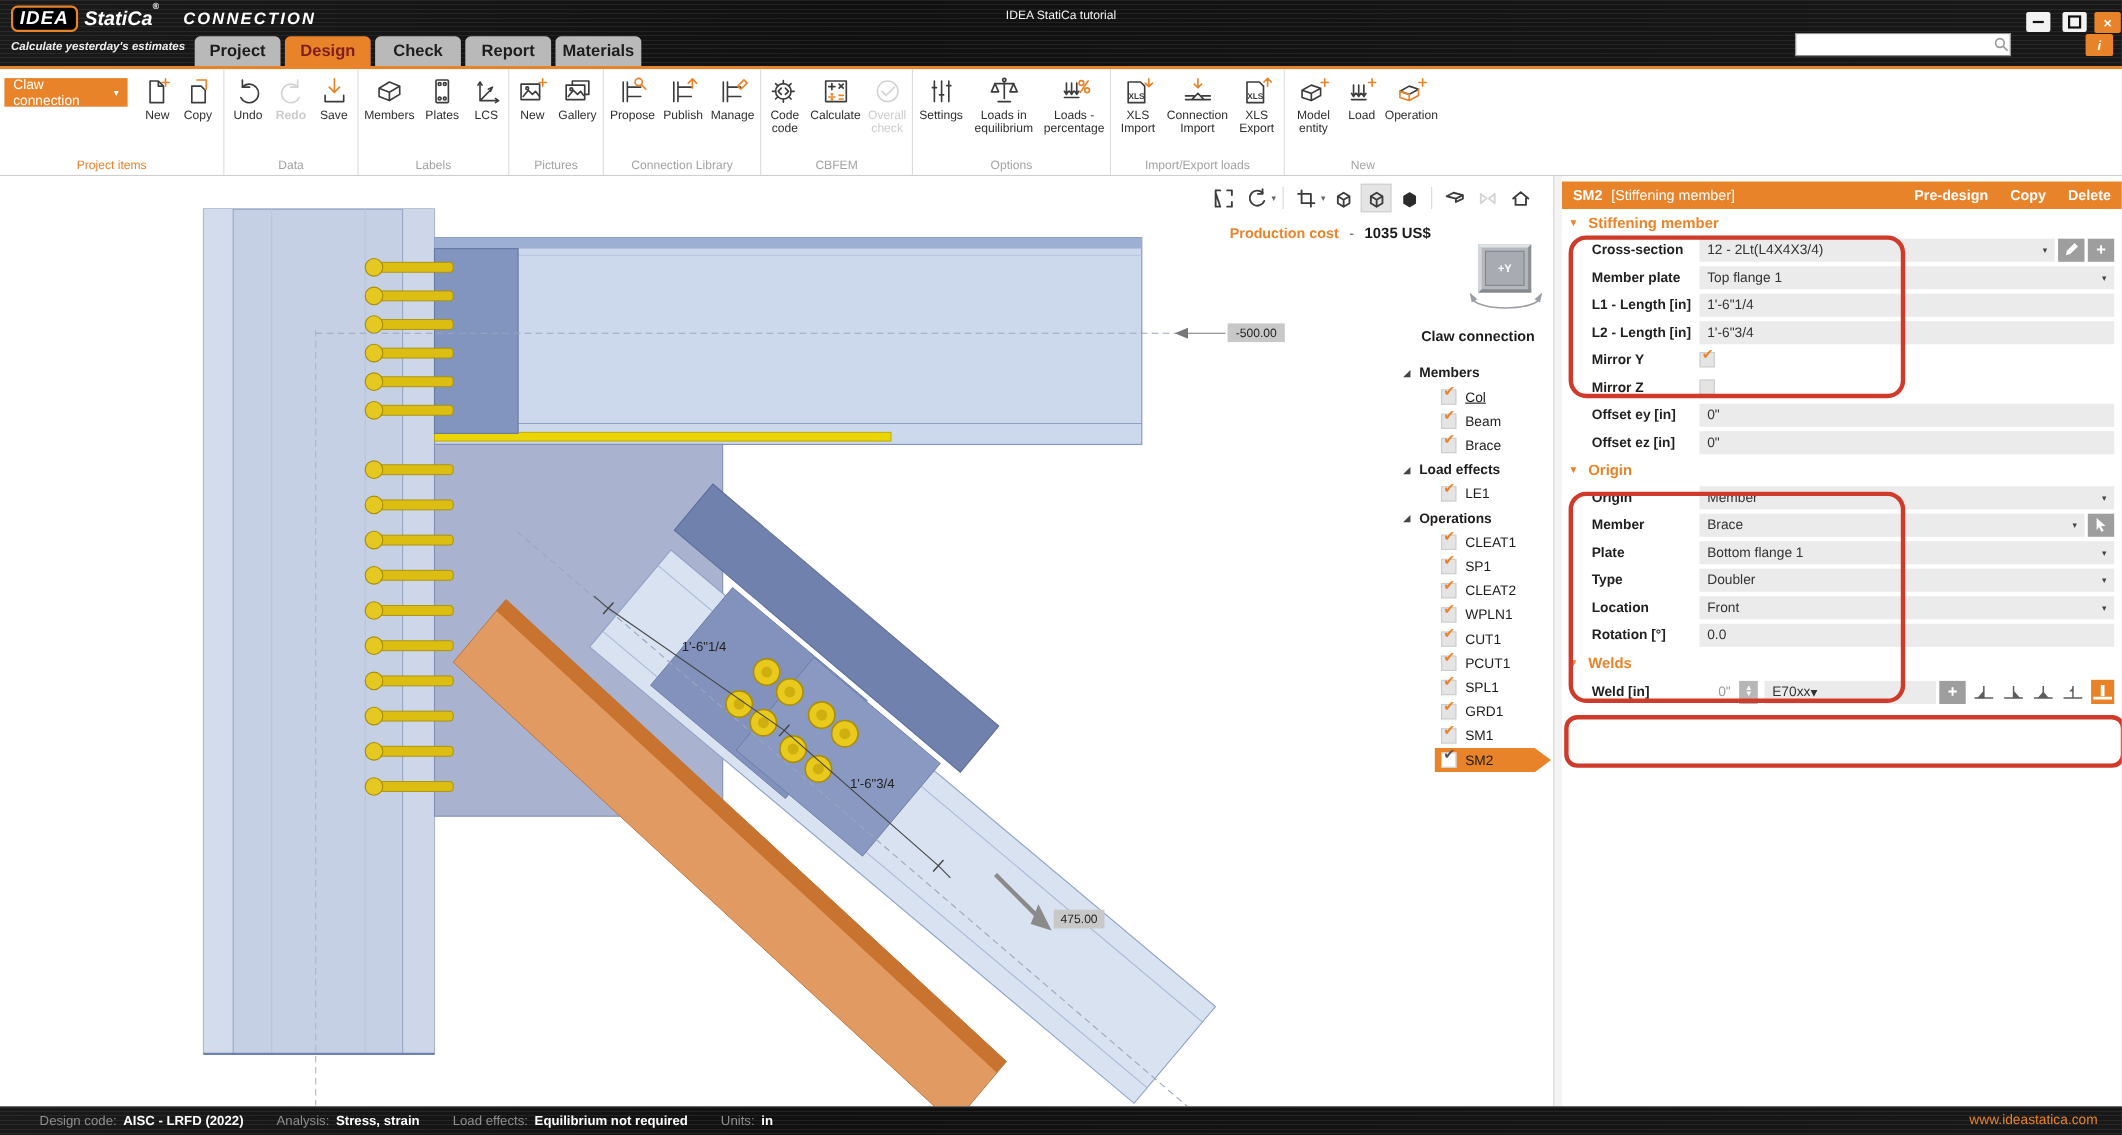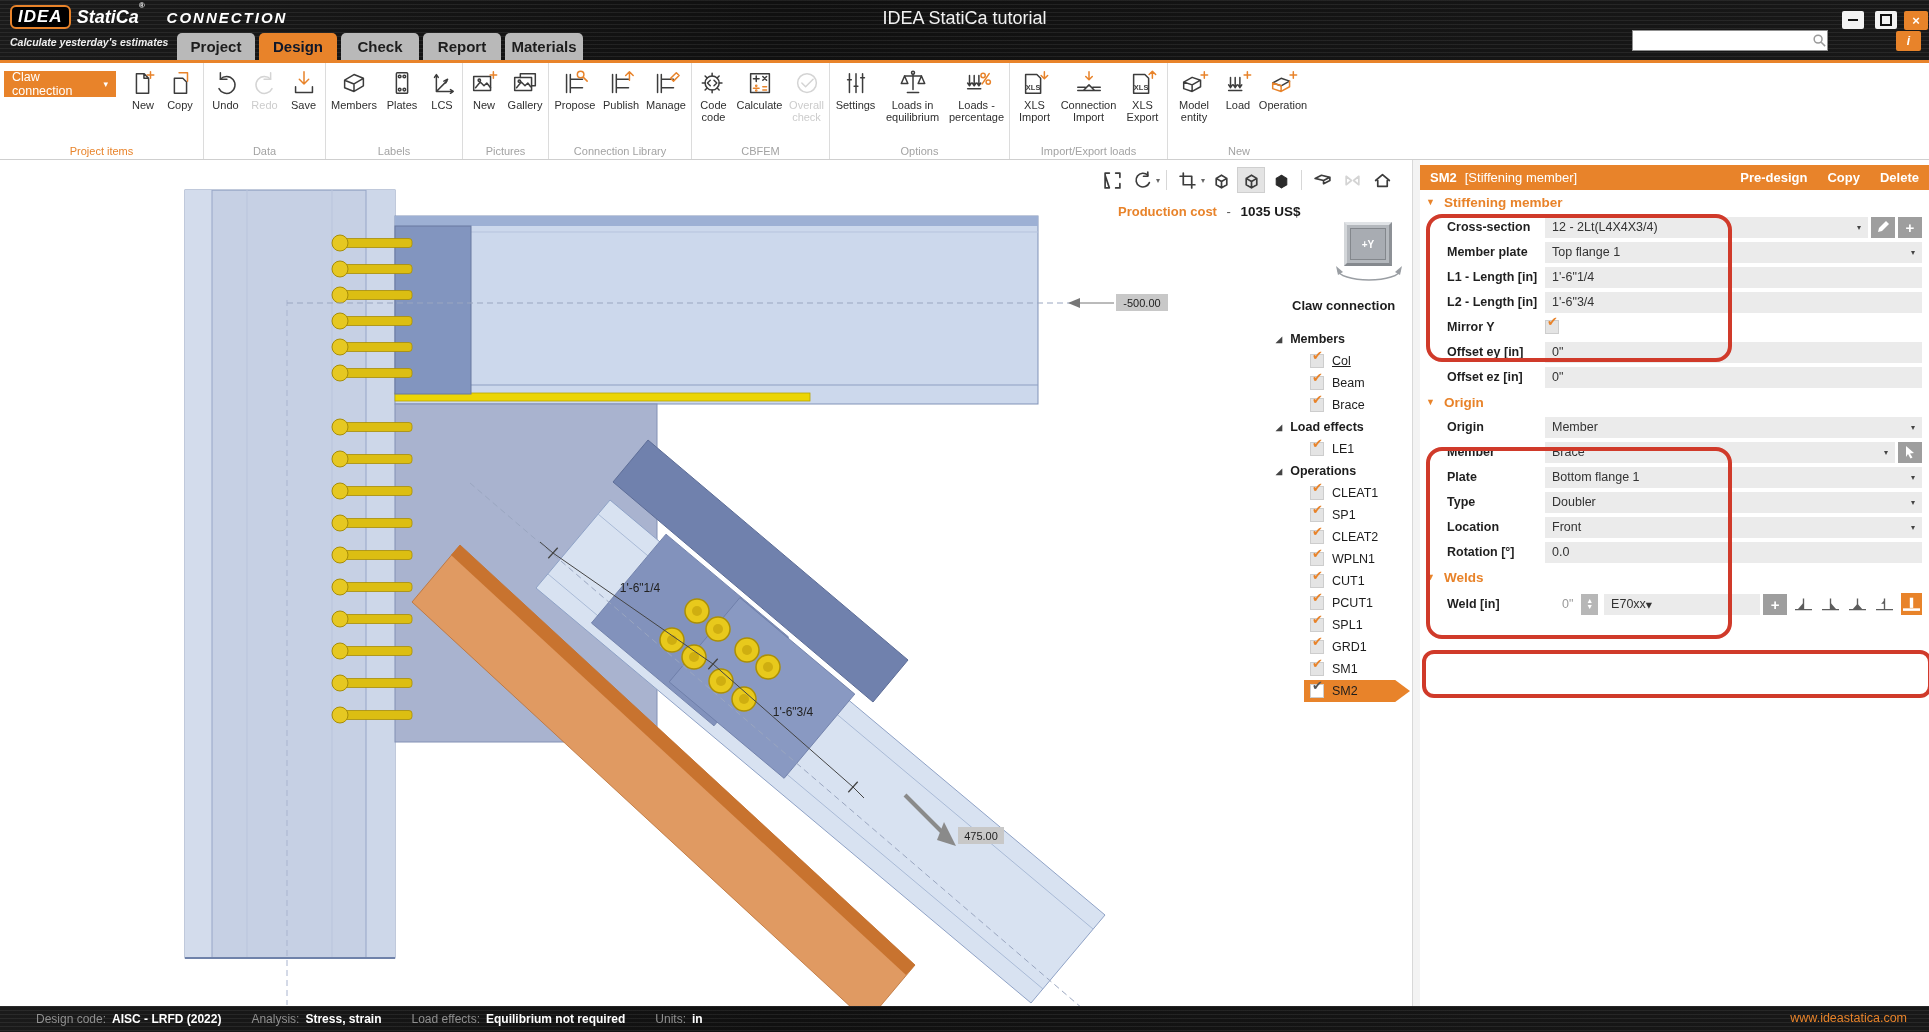--- a/index.html
+++ b/index.html
@@ -10,35 +10,35 @@
                      linear-gradient(90deg,#1a1a1a,#101010 40%,#181818);}
   
   #titlebar{position:absolute;left:0;top:0;width:1929px;height:60px;}
   #logo{position:absolute;left:10px;top:5px;display:flex;align-items:center;color:#fff;}
   .idea-box{border:2px solid #e8832a;border-radius:6px;padding:0 6px;font-style:italic;font-weight:800;
             font-size:17px;letter-spacing:1px;color:#fff;background:#000;}
   .statica{font-size:18px;font-weight:700;font-style:italic;margin-left:6px;}
   .reg{font-size:8px;vertical-align:top;position:relative;top:-6px;}
   .product{font-style:italic;font-weight:800;font-size:15px;letter-spacing:2px;margin-left:22px;}
   #tagline{position:absolute;left:10px;top:36px;font-size:10.5px;font-style:italic;font-weight:700;color:#efefef;}
-  #window-title{position:absolute;left:50%;top:8px;transform:translateX(-50%);font-size:18px;color:#f2f2f2;}
+  #window-title{position:absolute;left:50%;top:8px;transform:translateX(-50%);font-size:11px;color:#f2f2f2;}
   .winbtn{position:absolute;top:11px;width:22px;height:18px;background:#f2f2f2;border-radius:2px;
           display:flex;align-items:center;justify-content:center;cursor:pointer;}
   .winbtn .bar{width:10px;height:2px;background:#111;}
   .winbtn .box{width:8px;height:8px;border:2px solid #111;}
   #btn-close{left:1904px;width:24px;height:19px;background:#e8832a;color:#fff;font-weight:700;font-size:13px;}
   #searchbox{position:absolute;left:1632px;top:30px;width:196px;height:21px;background:#fff;
              border:1px solid #909090;display:flex;align-items:center;box-sizing:border-box;}
   #searchbox input{flex:1;border:none;outline:none;background:transparent;font-size:12px;padding:0 4px;
                    font-family:"Liberation Sans",sans-serif;}
   #infobtn{position:absolute;left:1896px;top:31px;width:25px;height:20px;background:#e8832a;color:#fff;
            font-weight:700;font-size:12px;font-style:italic;display:flex;align-items:center;justify-content:center;border-radius:2px;}
   .tab{position:absolute;top:33px;width:78px;height:27px;background:#b9b9b9;border-radius:5px 5px 0 0;
        display:flex;align-items:center;justify-content:center;font-size:15px;font-weight:700;color:#1d1d1d;cursor:pointer;}
-  .tab.active{background:#e8832a;color:#0f172a;}
+  .tab.active{background:#e8832a;color:#7f1d1d;}
   #ribbon-topline{position:absolute;left:0;top:60px;width:1929px;height:3px;background:#e8832a;}
   
   #ribbon{position:absolute;left:0;top:63px;width:1929px;height:96px;background:#fff;
           border-bottom:1px solid #cfcfcf;display:flex;box-sizing:content-box;}
   .rgroup{position:relative;height:96px;border-right:1px solid #dcdcdc;box-sizing:border-box;
           display:flex;align-items:flex-start;justify-content:center;gap:1px;padding-top:3px;}
   .glabel{position:absolute;bottom:2px;left:0;right:0;text-align:center;font-size:11px;color:#a3a3a3;white-space:nowrap;}
   .glabel.accent{color:#e8832a;}
   .rbtn{display:flex;flex-direction:column;align-items:center;width:45px;padding-top:2px;cursor:pointer;}
   .rbtn svg{width:30px;height:30px;flex:none;}
@@ -188,21 +188,21 @@
     </div>
 
     <div class="rgroup" style="width:122px;">
       <div class="rbtn" style="width:38px;">
         <svg viewBox="0 0 32 32">
           <path class="ic" d="M10 12a9 9 0 1 1-1.5 10"></path>
             <path class="ic" d="M10 5v7h7"></path>
         </svg>
         <span class="rlb">Undo</span>
       </div>
-      <div class="rbtn disabled" style="width:38px;">
+      <div class="rbtn disabled" style="width:38px;font-weight:bold;">
         <svg viewBox="0 0 32 32">
           <path class="icd" d="M22 12a9 9 0 1 0 1.5 10"></path>
             <path class="icd" d="M22 5v7h-7"></path>
         </svg>
         <span class="rlb">Redo</span>
       </div>
       <div class="rbtn" style="width:38px;justify-content:space-between;">
         <svg viewBox="0 0 32 32">
           <path class="ica" d="M16 4v13 M11 12l5 5 5-5"></path>
             <path class="ic" d="M7 20v6h18v-6"></path>
@@ -760,20 +760,24 @@
           <span>1'-6"3/4</span>
         </div>
     </div>
     <div class="prow">
       <span class="plabel">Mirror Y</span>
       <span class="cb">
           <span class="mark">✔</span>
         </span>
     </div>
     <div class="prow">
+      <span class="plabel">Mirror Z</span>
+      <span class="cb"></span>
+    </div>
+    <div class="prow">
       <span class="plabel">Offset ey [in]</span>
       <div class="pfield">
           <span>0"</span>
         </div>
     </div>
     <div class="prow">
       <span class="plabel">Offset ez [in]</span>
       <div class="pfield">
           <span>0"</span>
         </div>

